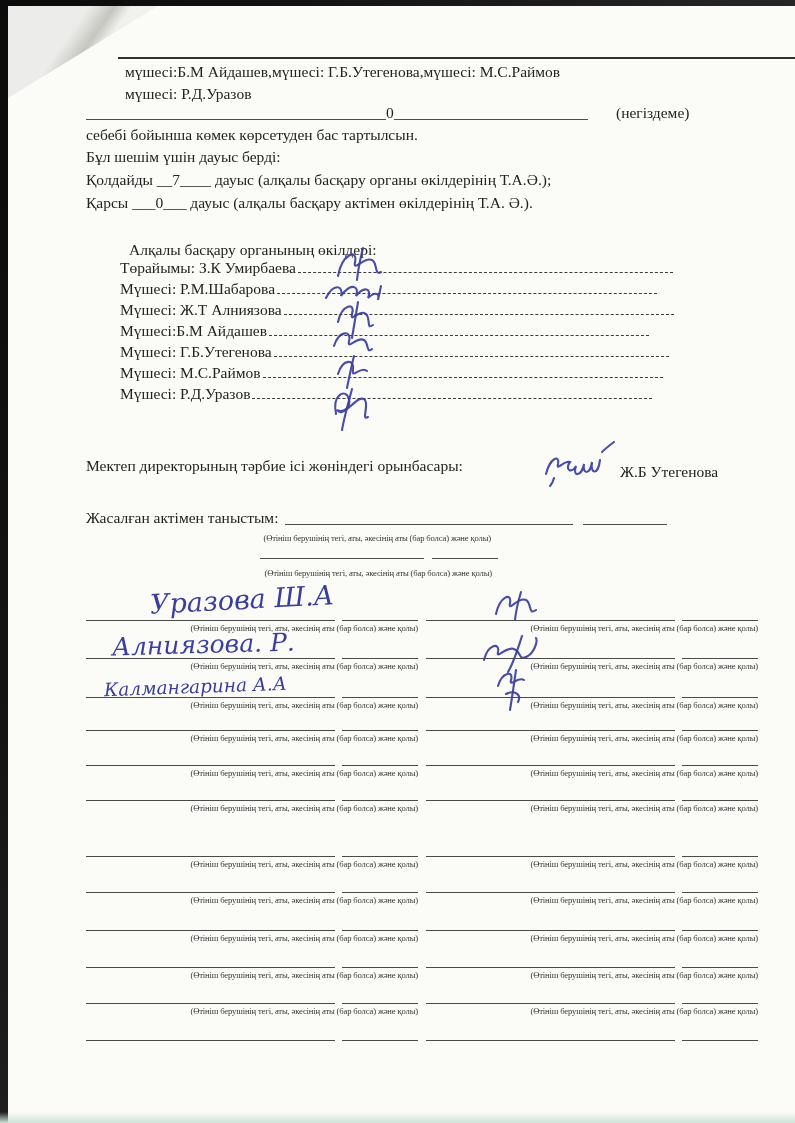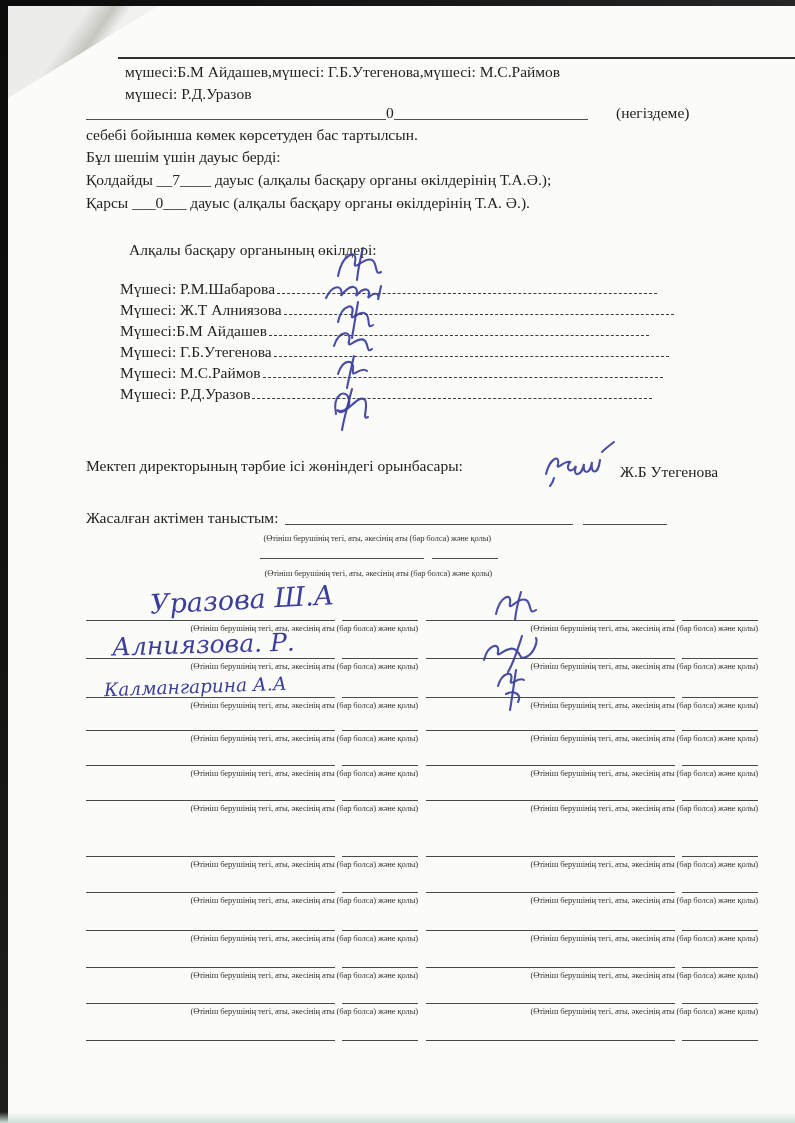--- a/index.html
+++ b/index.html
@@ -58,24 +58,28 @@
   <div class="blankrow" style="top:103px;left:86px;height:20px;">
     <span class="uline" style="width:300px;"></span>
     <span class="t" style="position:static;">0</span>
     <span class="uline" style="width:194px;"></span>
   </div>
   <div class="t" style="top:103px;left:616px;">(негіздеме)</div>
 
   <div class="t" style="top:125px;left:86px;">себебі бойынша көмек көрсетуден бас тартылсын.</div>
   <div class="t" style="top:147px;left:86px;">Бұл шешім үшін дауыс берді:</div>
   <div class="t" style="top:170px;left:86px;">Қолдайды __7____ дауыс (алқалы басқару органы өкілдерінің Т.А.Ә.);</div>
-  <div class="t" style="top:193px;left:86px;">Қарсы ___0___ дауыс (алқалы басқару органы өкілдерінің Т.А. Ә.).</div>
+  <div class="t" style="top:193px;left:86px;">Қарсы ___0___ дауыс (алқалы басқару актімен өкілдерінің Т.А. Ә.).</div>
 
   <div class="t" style="top:240px;left:129px;">Алқалы басқару органының өкілдері:</div>
 
+  <div class="mrow" style="top:258px;">
+    <span class="lbl">Төрайымы: З.К Умирбаева</span>
+    <span class="dashes" style="max-width:375px;"></span>
+  </div>
   <div class="mrow" style="top:279px;">
     <span class="lbl">Мүшесі: Р.М.Шабарова</span>
     <span class="dashes" style="max-width:380px;"></span>
   </div>
   <div class="mrow" style="top:321px;">
     <span class="lbl">Мүшесі:Б.М Айдашев</span>
     <span class="dashes" style="max-width:380px;"></span>
   </div>
   <div class="mrow" style="top:300px;">
     <span class="lbl">Мүшесі: Ж.Т Алниязова</span>

